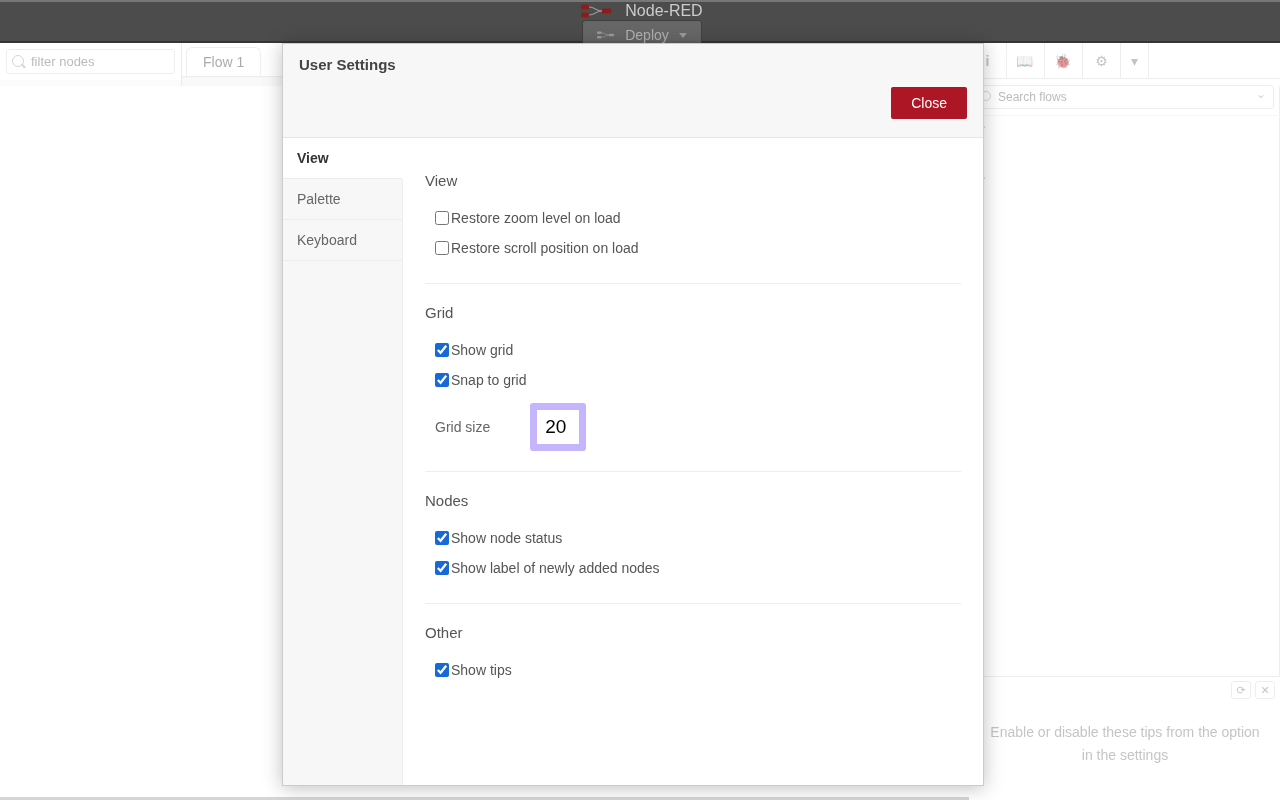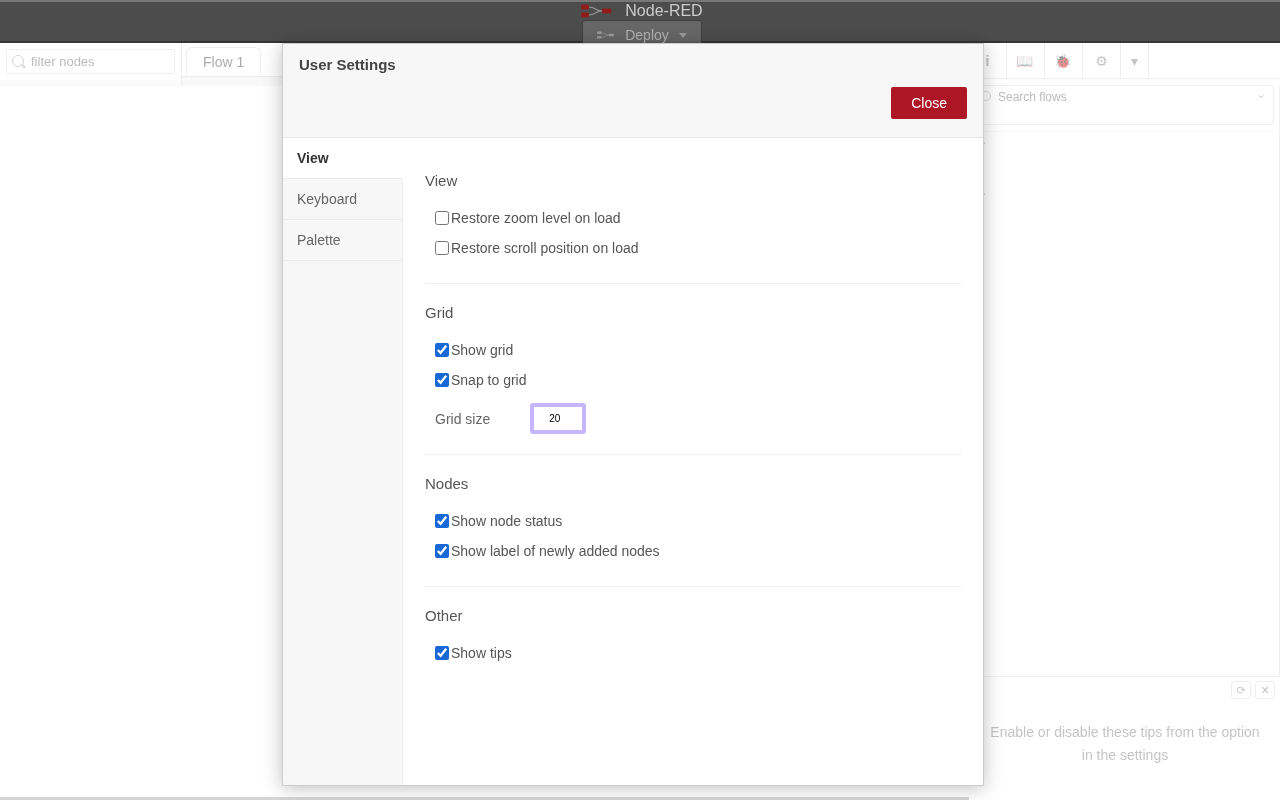--- a/index.html
+++ b/index.html
@@ -65,21 +65,21 @@
   .flow-shadow{ position:absolute; left:46px; top:218px; width:26px; height:26px; background:#f5d9a0; border:1px solid #d7b26a; border-radius:50% 50% 50% 5px; transform:rotate(0deg);}
 
   
   .sidebar-right { width: 312px; border-left: 1px solid #d9d9d9; display: flex; flex-direction: column; }
   .sb-tabs { height: 36px; display: flex; border-bottom: 1px solid #ddd; }
   .sb-tab { border-right: 1px solid #ddd; display: flex; align-items: center; justify-content: center; color: #888; cursor:pointer;}
   .sb-tab.main { flex: 1; gap: 8px; font-size: 14px; color: #555; background:#fff; box-shadow: inset 0 -3px 0 #aaa;}
   .sb-tab.icon { width: 38px; }
   .sb-tab.icon.caret { width: 28px; }
   .sb-search { padding: 6px; border-bottom: 1px solid #eee; }
-  .sb-search .srch{ width: 100%; border:1px solid #ddd; border-radius:3px; padding:4px 22px 20px 22px; font-size:12px; color:#999; background:#fff;}
+  .sb-search .srch{ width: 100%; border:1px solid #ddd; border-radius:3px; padding:4px 22px 4px 22px; font-size:12px; color:#999; background:#fff;}
   .sb-search-wrap{ position:relative; }
   .sb-search-wrap::before{content:""; position:absolute; left:12px; top:12px; width:8px; height:8px; border:1.3px solid #aaa; border-radius:50%;}
   .sb-search-wrap::after{content:"⌄"; position:absolute; right:14px; top:8px; color:#aaa; font-size:12px;}
 
   .tree { font-size: 13px; }
   .tree-row { padding: 5px 10px; display: flex; align-items: center; gap: 6px; color: #555; cursor:pointer;}
   .tree-row.sub { padding-left: 26px; }
   .tree-row.sub2 { padding-left: 40px; font-style: italic; color: #aaa; }
   .tree-row.hl { background: #fdf0d6; border-top:1px solid #f3e1b8; border-bottom:1px solid #f3e1b8;}
   .chev{ width:0; height:0; border-top:4px solid transparent; border-bottom:4px solid transparent; border-left:5px solid #999;}
@@ -116,21 +116,21 @@
 
   .settings-content{ flex:1; overflow-y:auto; padding: 14px 22px 30px;}
   .form-row{ display:flex; align-items:center; gap:28px; padding:10px 0 22px; border-bottom:1px solid #eee;}
   .form-row label{ color:#666; font-size:14px; width:90px;}
   .form-row select{ border:1px solid #ccc; border-radius:3px; padding:6px 8px; font-size:14px; width:220px;}
   .section-title{ color:#555; font-size:15px; margin:20px 0 14px;}
   .check-row{ display:flex; align-items:center; gap:2px; padding:7px 0 7px 10px; color:#555; font-size:14px;}
   .check-row input[type=checkbox]{ width:14px; height:14px; accent-color:#1868d6;}
   .inline-row{ display:flex; align-items:center; gap:40px; padding:8px 0 20px 10px; border-bottom:1px solid #eee;}
   .inline-row label{ color:#666; font-size:14px;}
-  .inline-row input[type=text]{ width:56px; border:4px solid #c4b5fd; border-radius:3px; padding:6px 15px; font-size:10px;}
+  .inline-row input[type=text]{ width:56px; border:7px solid #c4b5fd; border-radius:3px; padding:6px 8px; font-size:19px;}
   .sec-block{ border-bottom:1px solid #eee; padding-bottom:20px;}
 
 </style>
 </head>
 <body>
 
 <div class="header">
   <div class="logo-wrap">
     <svg class="logo-svg" viewBox="0 0 40 20">
       <rect x="0" y="2" width="10" height="6" rx="2" fill="#8f1b1b"></rect>
@@ -339,22 +339,22 @@
 <div class="modal">
   <div class="modal-head">
     <h3>User Settings</h3>
     <div class="actions">
       <button class="btn-close">Close</button>
     </div>
   </div>
   <div class="modal-body">
     <div class="settings-tabs">
       <div class="stab active">View</div>
+      <div class="stab">Palette</div>
       <div class="stab">Keyboard</div>
-      <div class="stab">Palette</div>
     </div>
     <div class="settings-content">
 
       <div class="sec-block">
         <div class="section-title">View</div>
         <div class="check-row">
             <input type="checkbox" style="">
             <span>Restore zoom level on load</span>
           </div>
         <div class="check-row">

